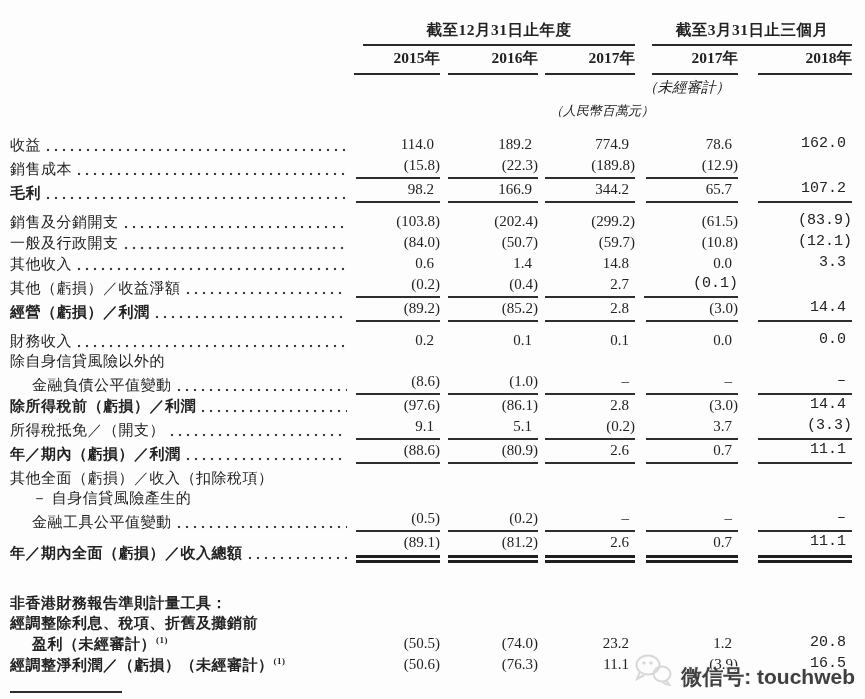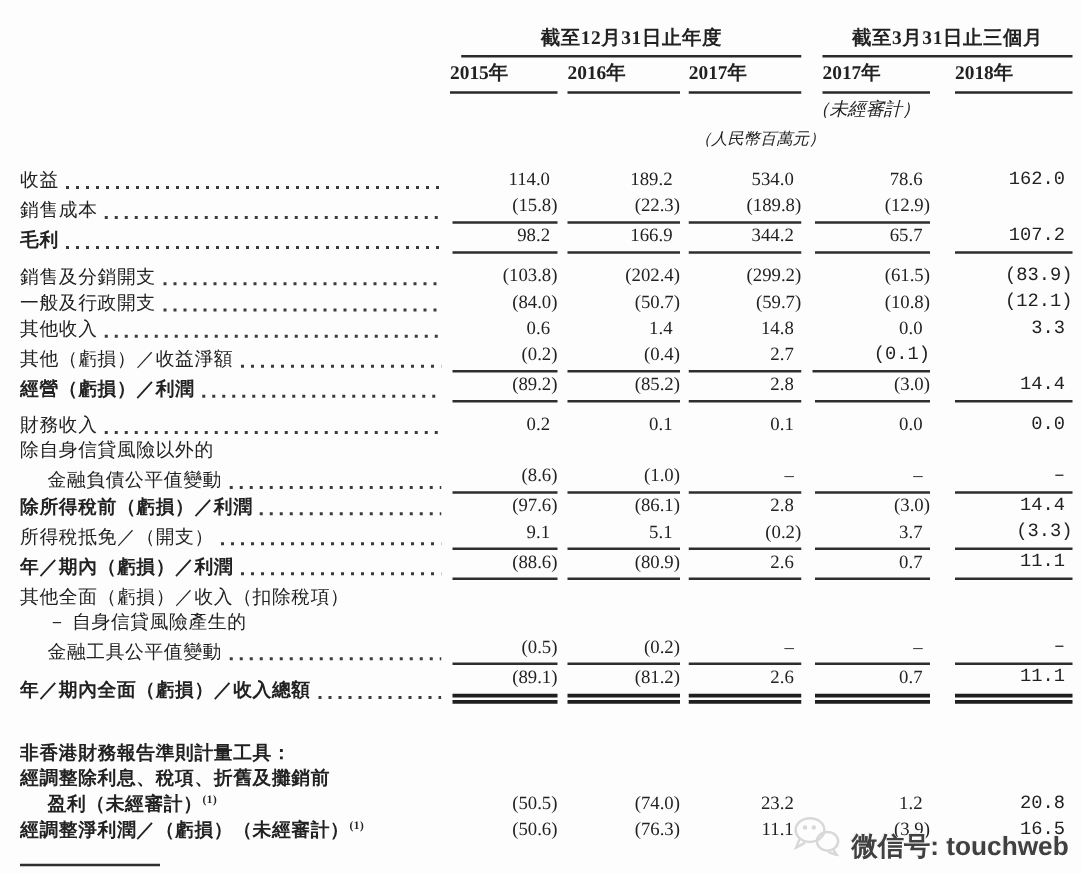--- a/index.html
+++ b/index.html
@@ -4,38 +4,38 @@
 <style>
   html,body{margin:0;padding:0;background:#ffffff;}
   .page{
     position:relative;
     width:865px;height:699px;
     background:#fdfdfd;
     overflow:hidden;
     font-family:"Liberation Serif","DejaVu Serif",serif;
     color:#222;
     box-sizing:border-box;
-    padding:20px 0 0 16px;
+    padding:20px 0 0 10px;
   }
   
   .grid{display:grid;grid-template-columns:342px 88px 98px 97px 103px 114px;}
   .cell{min-height:20px;}
 
   
   .group-row{margin-bottom:2px;}
   .group-cell{
     font-weight:bold;font-size:15.5px;text-align:center;
     border-bottom:2px solid #2a2a2a;padding-bottom:3px;letter-spacing:.5px;
   }
   .g1{grid-column:2/5;margin-left:11px;}
   .g2{grid-column:5/7;margin-left:17px;}
   .years-row{margin-top:2px;}
   .year-cell{display:flex;justify-content:flex-end;}
   .year{
-    display:inline-block;text-align:left;font-weight:bold;font-size:15.5px;
+    display:inline-block;text-align:right;font-weight:bold;font-size:15.5px;
     border-bottom:2px solid #2a2a2a;padding-bottom:4px;
   }
   .yw1{width:86px;}.yw2{width:90px;}.yw3{width:90px;}.yw4{width:86px;}.yw5{width:94px;}
   .note-row{margin-top:3px;}
   .unaudited{grid-column:5/6;text-align:center;font-style:italic;font-size:14.5px;}
   .currency-row .currency{grid-column:2/7;text-align:center;font-style:italic;font-size:13px;padding-top:1px;}
 
   
   #tbody{margin-top:12px;}
   .body-row{line-height:20px;font-size:15px;}
@@ -118,21 +118,21 @@
           <span>收益</span>
           <div class="leader"></div>
         </div>
         <div class="cell val-cell">
           <span class="v vw1 pad">114.0</span>
         </div>
         <div class="cell val-cell">
           <span class="v vw2 pad">189.2</span>
         </div>
         <div class="cell val-cell">
-          <span class="v vw3 pad">534.0</span>
+          <span class="v vw3 pad">774.9</span>
         </div>
         <div class="cell val-cell">
           <span class="v vw4 pad">78.6</span>
         </div>
         <div class="cell val-cell">
           <span class="v vw5 pad">162.0</span>
         </div>
       </div>
       <div class="grid body-row">
         <div class="cell label-cell">

